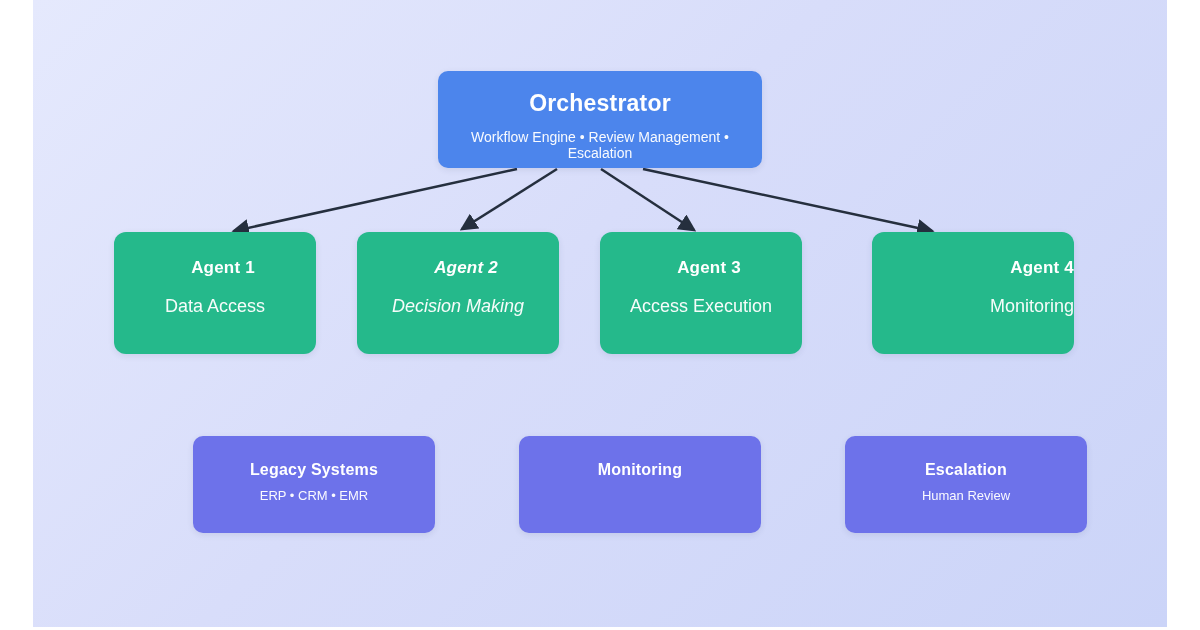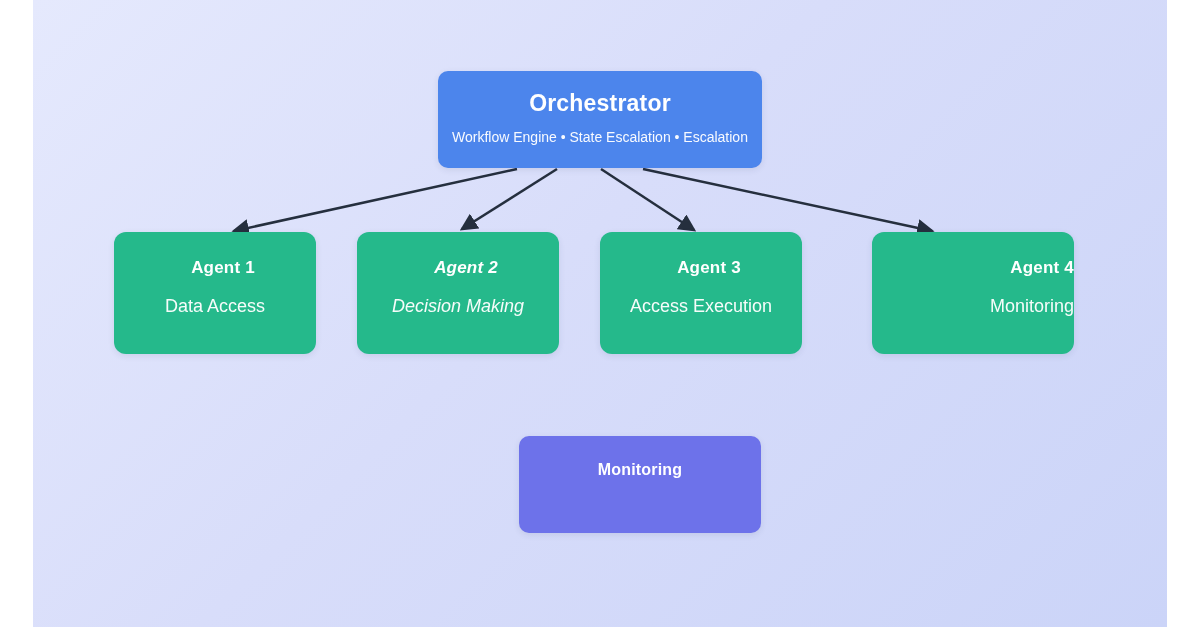--- a/index.html
+++ b/index.html
@@ -115,21 +115,21 @@
       </marker>
     </defs>
     <line x1="517" y1="169" x2="234" y2="231" stroke="#252f3e" stroke-width="2.5" marker-end="url(#arrowhead)"></line>
     <line x1="557" y1="169" x2="462" y2="229" stroke="#252f3e" stroke-width="2.5" marker-end="url(#arrowhead)"></line>
     <line x1="601" y1="169" x2="694" y2="230" stroke="#252f3e" stroke-width="2.5" marker-end="url(#arrowhead)"></line>
     <line x1="643" y1="169" x2="932" y2="231" stroke="#252f3e" stroke-width="2.5" marker-end="url(#arrowhead)"></line>
   </svg>
 
   <div class="node orchestrator">
     <div class="node-title">Orchestrator</div>
-    <div class="node-subtitle">Workflow Engine • State Escalation • Escalation</div>
+    <div class="node-subtitle">Workflow Engine • Review Management • Escalation</div>
   </div>
 
   <div class="node agent agent-1">
     <div class="node-title">Agent 1</div>
     <div class="node-subtitle">Data Access</div>
   </div>
 
   <div class="node agent agent-2">
     <div class="node-title">Agent 2</div>
     <div class="node-subtitle">Decision Making</div>
@@ -138,19 +138,27 @@
   <div class="node agent agent-3">
     <div class="node-title">Agent 3</div>
     <div class="node-subtitle">Access Execution</div>
   </div>
 
   <div class="node agent agent-4">
     <div class="node-title">Agent 4</div>
     <div class="node-subtitle">Monitoring</div>
   </div>
 
+  <div class="node system system-legacy">
+    <div class="node-title">Legacy Systems</div>
+    <div class="node-subtitle">ERP • CRM • EMR</div>
+  </div>
 
   <div class="node system system-monitoring">
     <div class="node-title">Monitoring</div>
   </div>
 
+  <div class="node system system-escalation">
+    <div class="node-title">Escalation</div>
+    <div class="node-subtitle">Human Review</div>
+  </div>
 
 </div>
 
 </body></html>

